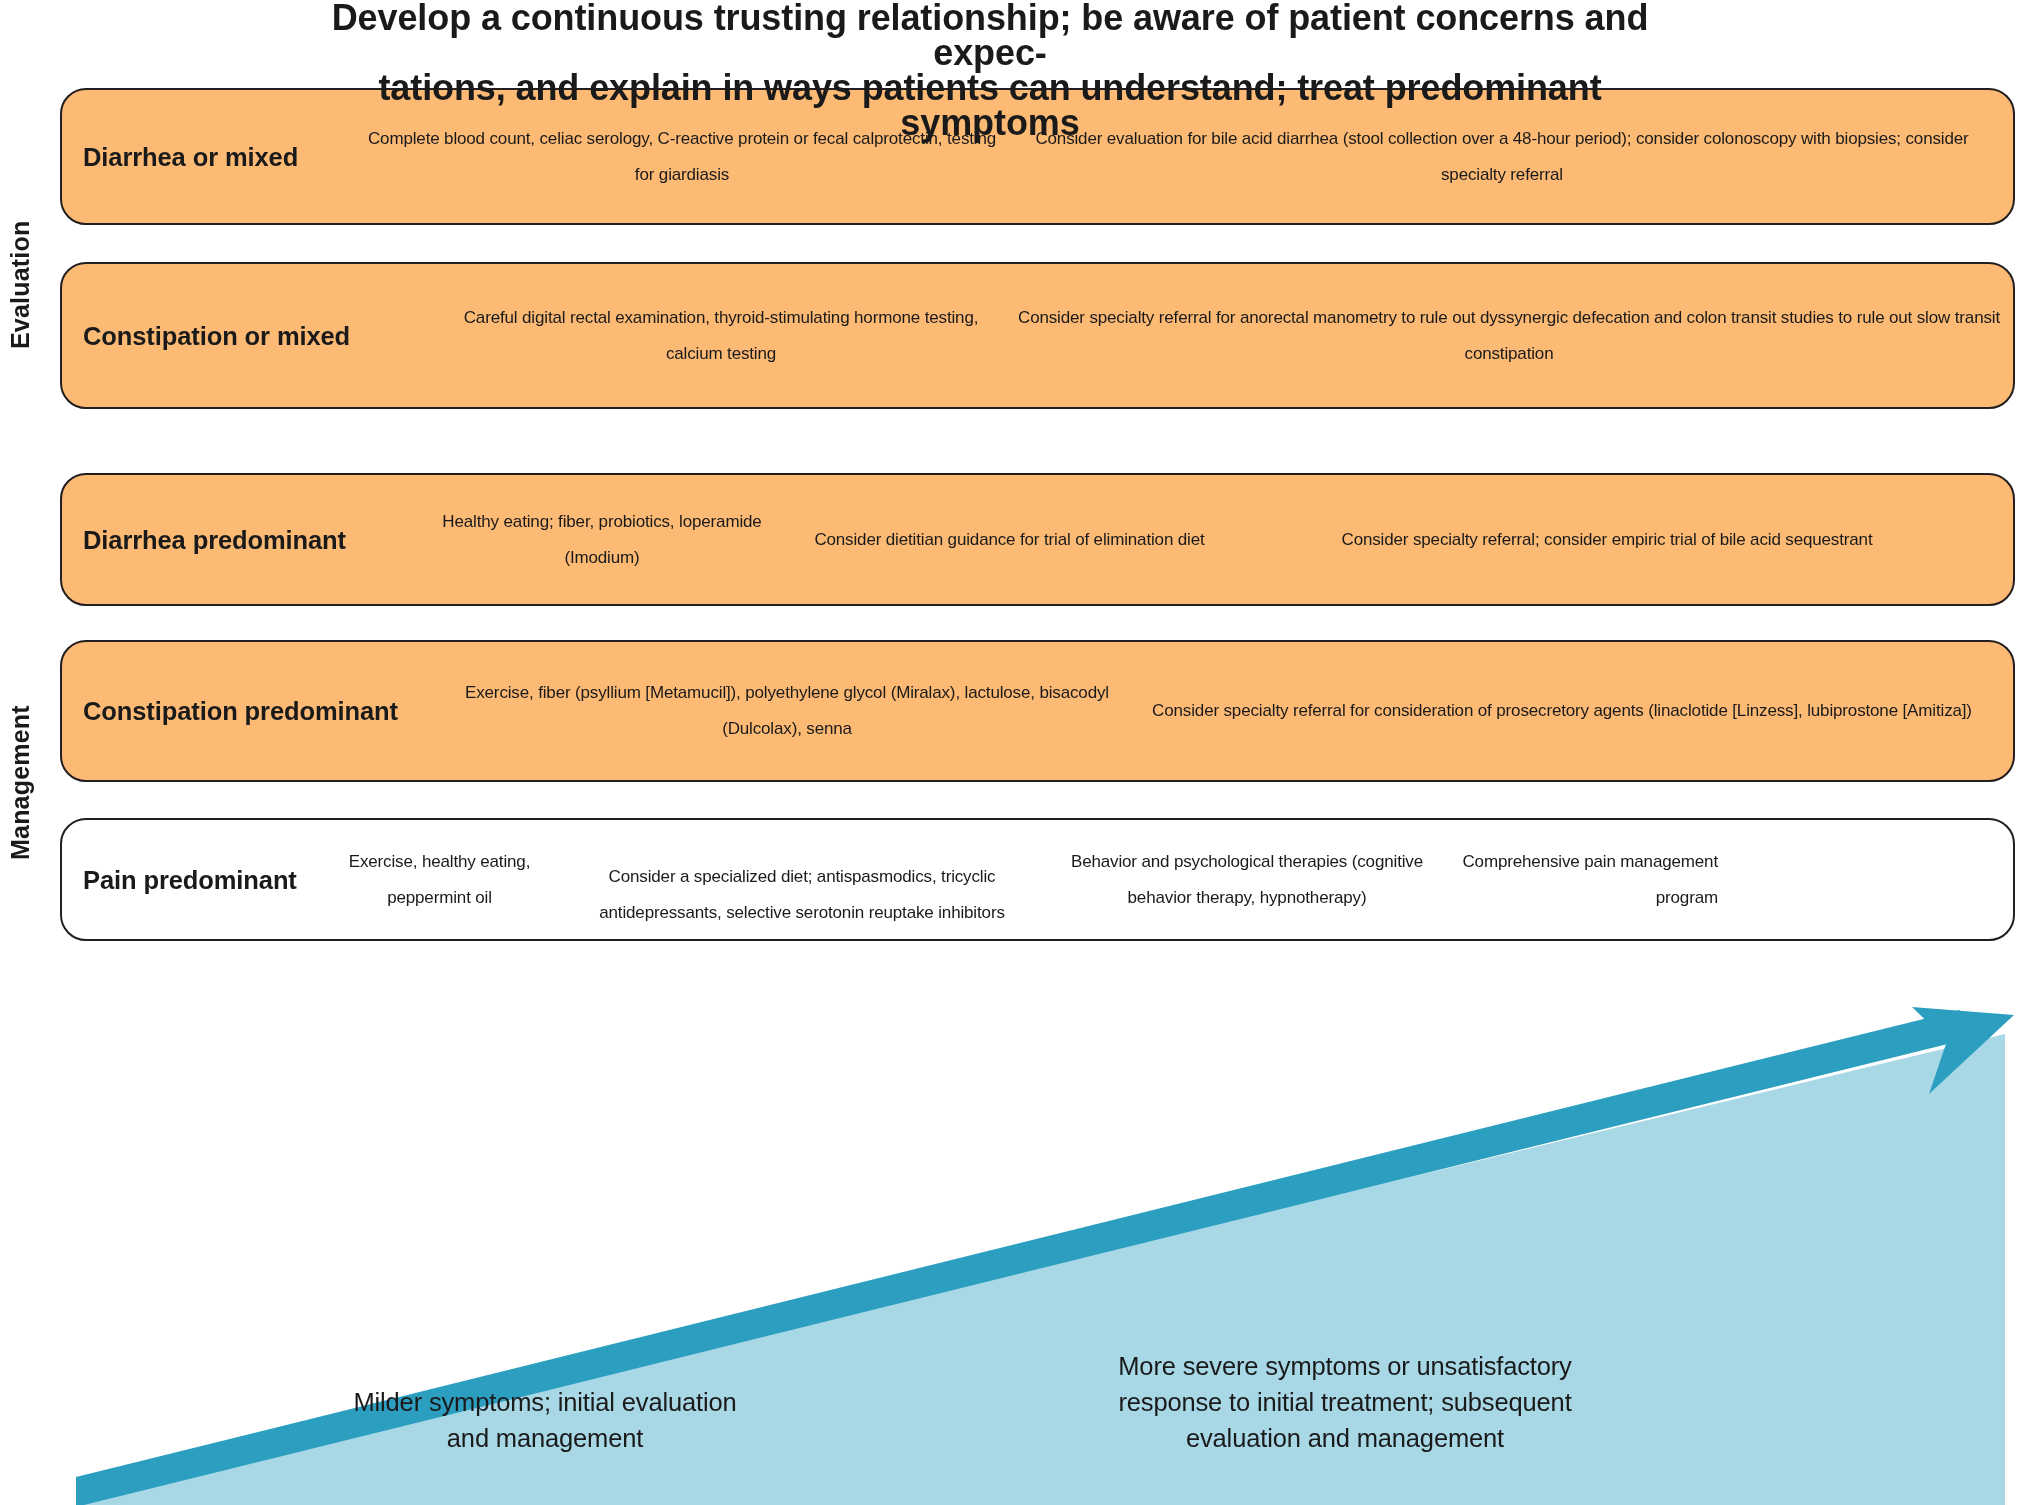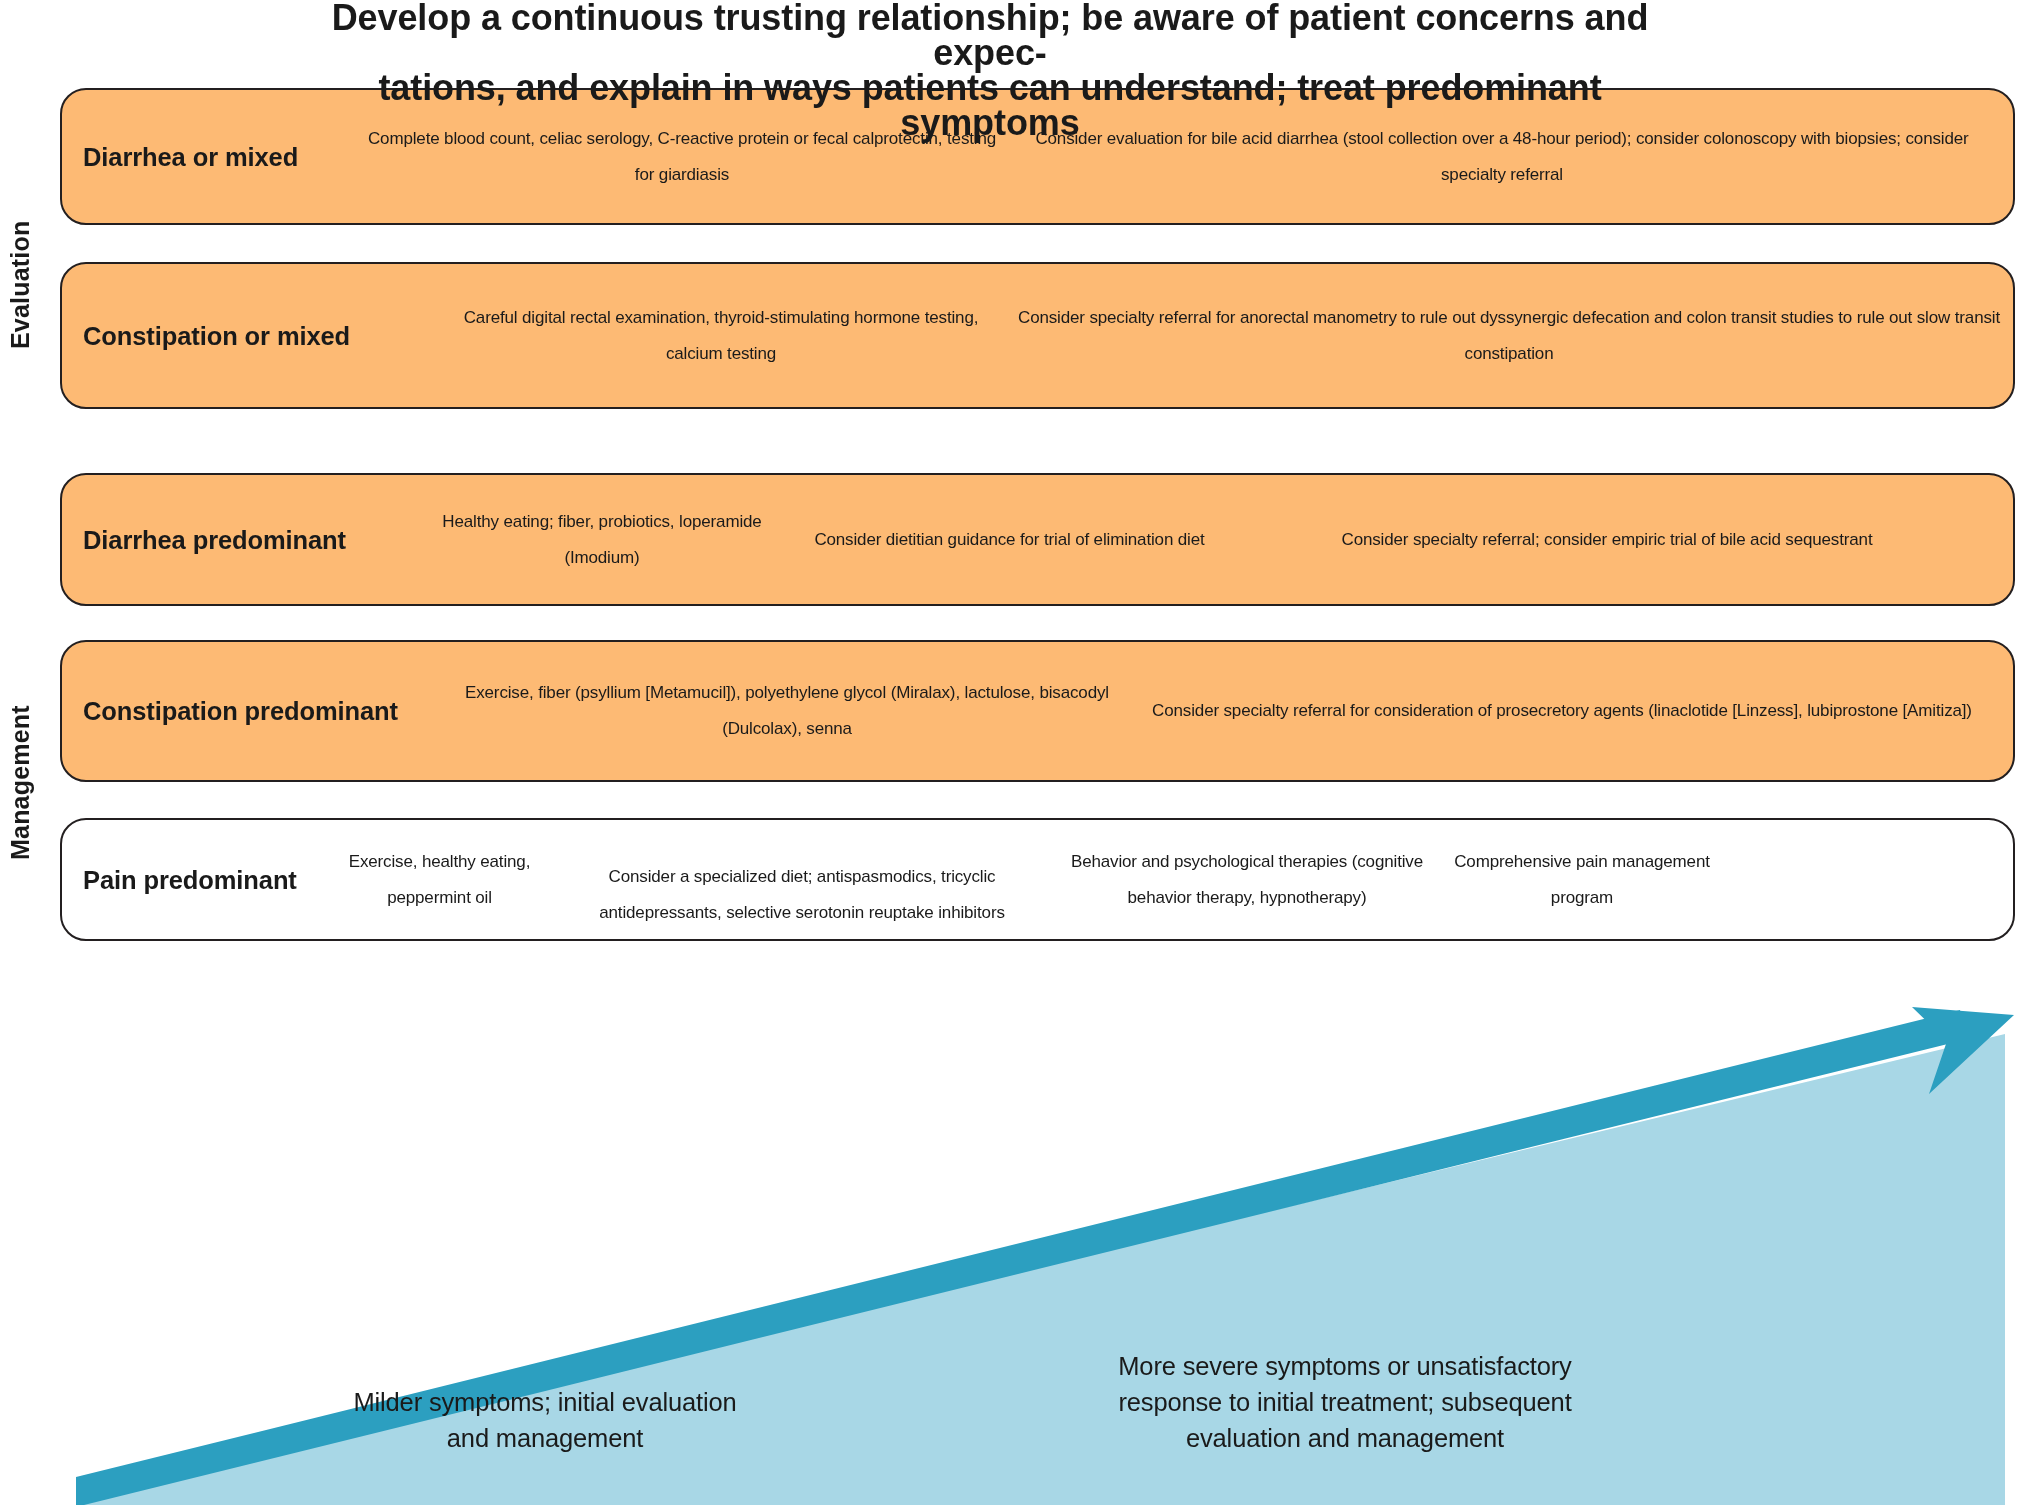--- a/index.html
+++ b/index.html
@@ -96,21 +96,21 @@
   #row-diarrhea-predominant .c3{width:770px;}
 
   #row-constipation-predom  .c0{width:395px;}
   #row-constipation-predom  .c1{width:660px;}
   #row-constipation-predom  .c2{width:890px;}
 
   #row-pain-predominant     .c0{width:265px;}
   #row-pain-predominant     .c1{width:225px;}
   #row-pain-predominant     .c2{width:500px;margin-top:30px;}
   #row-pain-predominant     .c3{width:390px;}
-  #row-pain-predominant     .c4{width:280px;}
+  #row-pain-predominant     .c4{width:280px;text-align:right;}
 
   
   #row-pain-predominant{background:transparent;}
 
   
   .caption{
     position:absolute;
     text-align:center;
     font-size:25.5px;
     line-height:36px;

